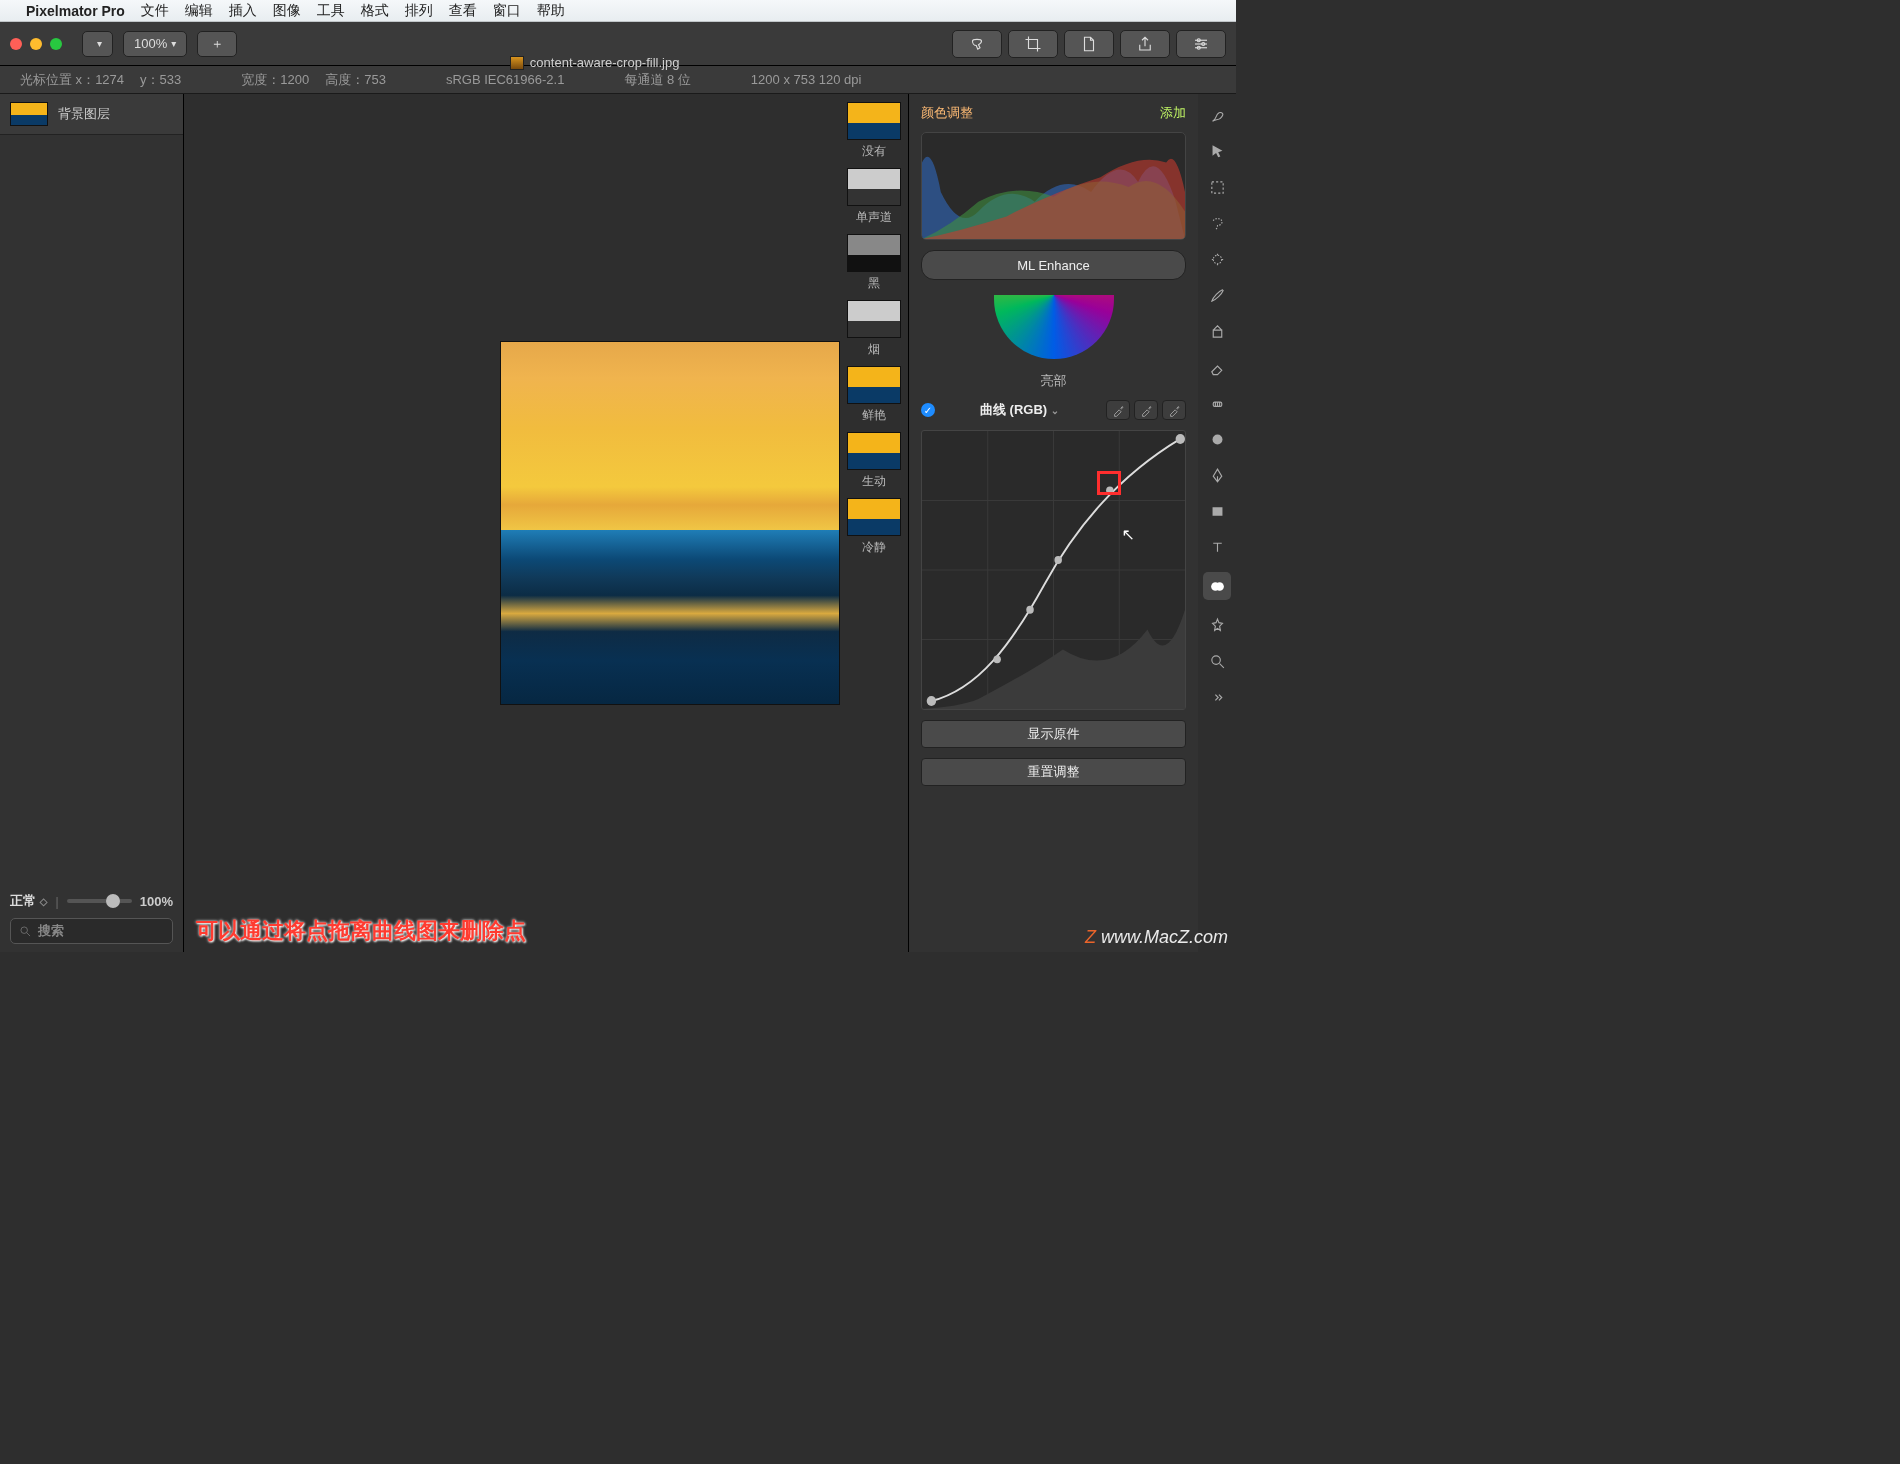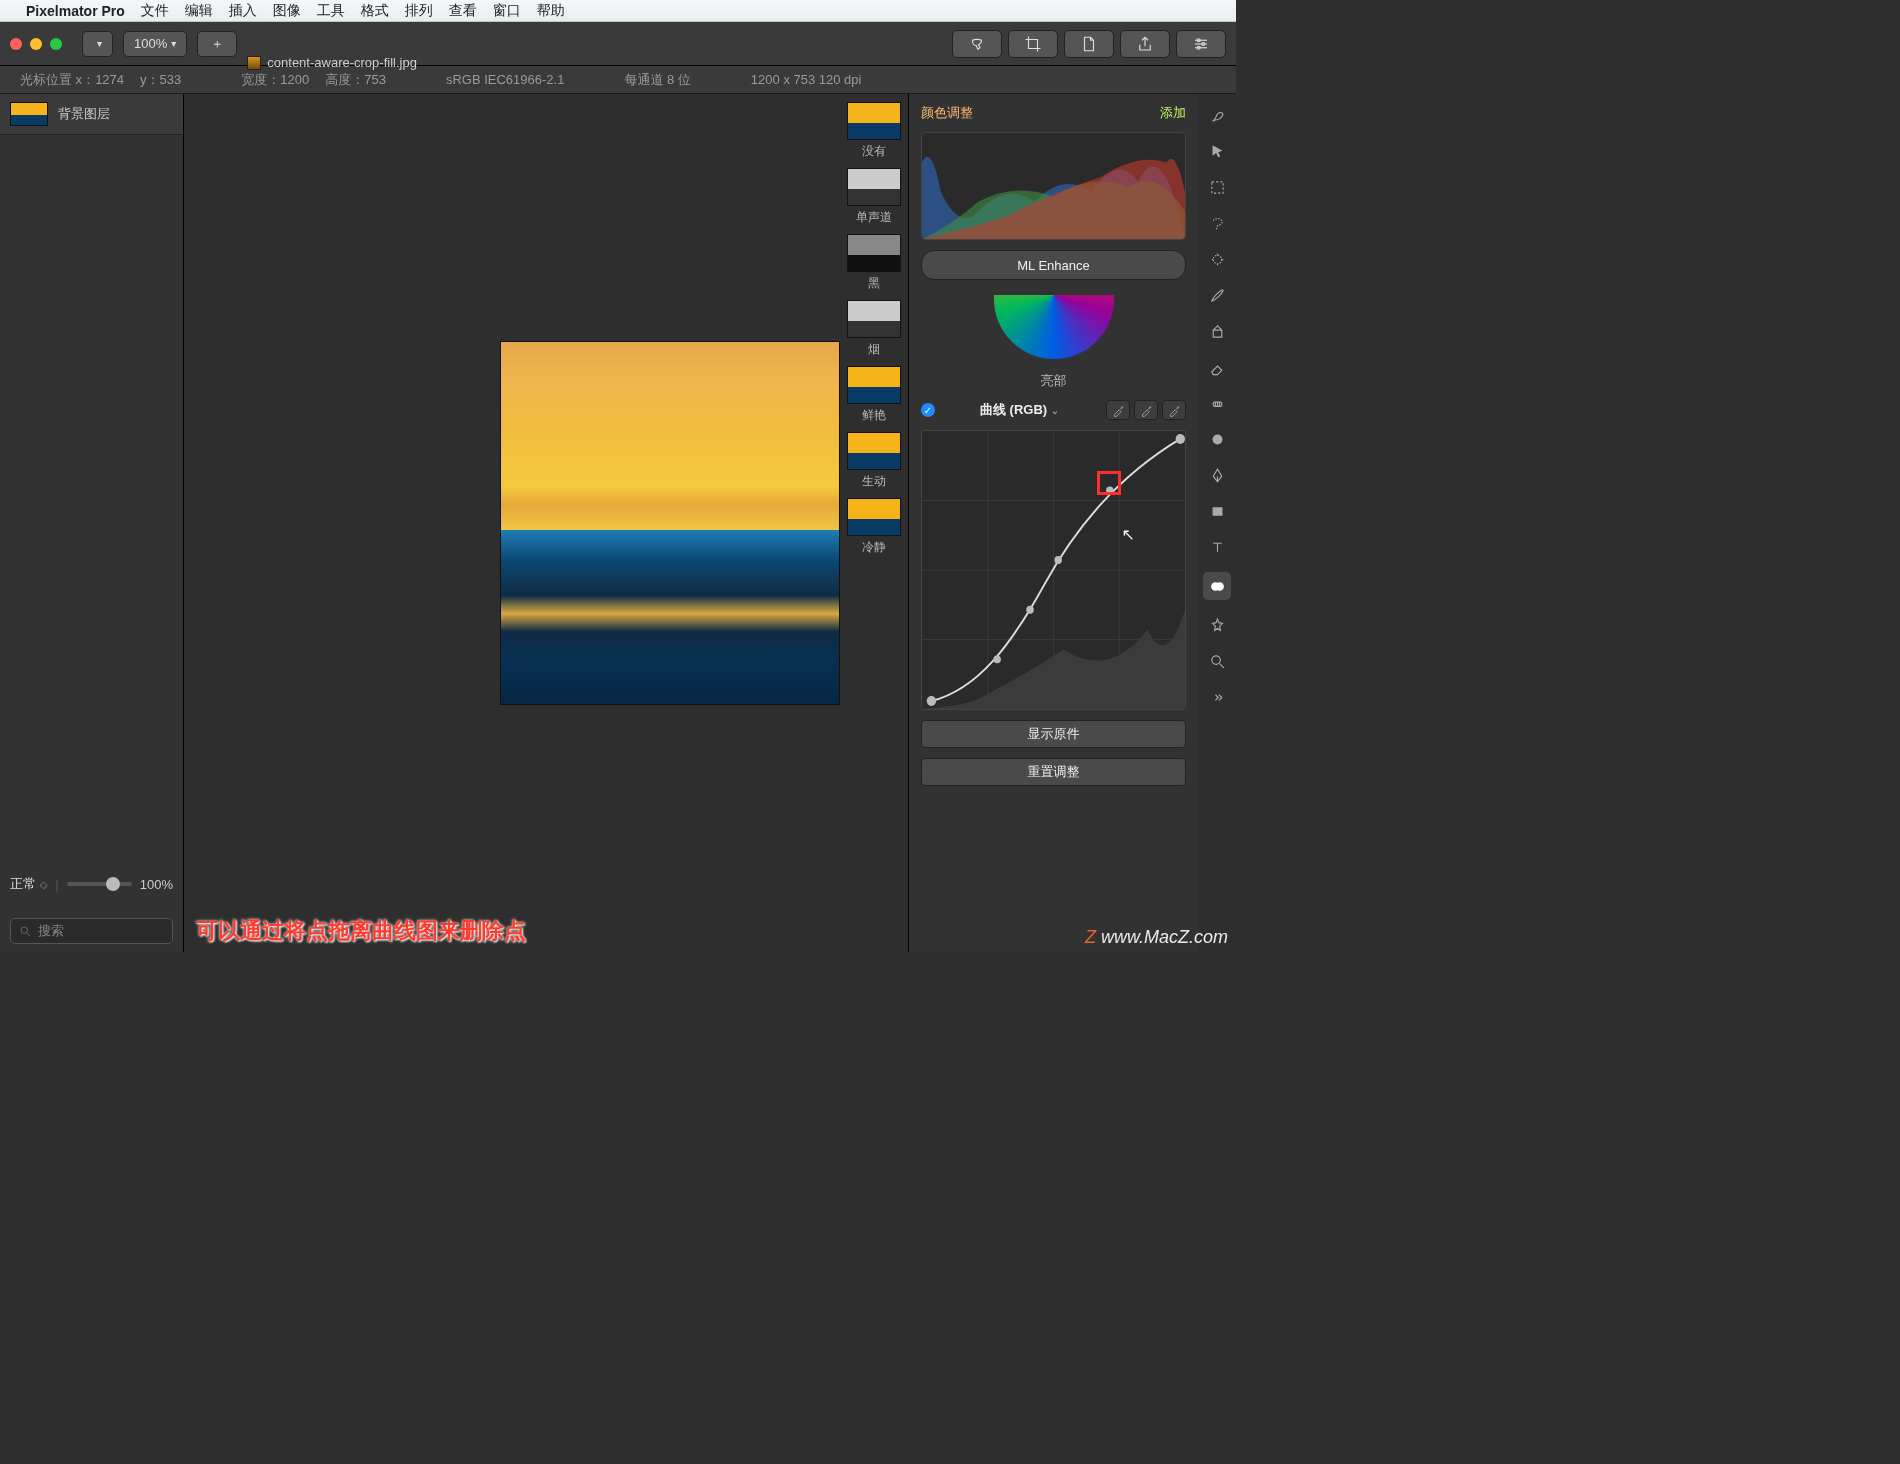--- a/index.html
+++ b/index.html
@@ -12,36 +12,36 @@
   .menubar span { cursor:default; }
 
   
   .titlebar { height:44px; background:#3a3a3a; border-bottom:1px solid #000; display:flex; align-items:center; padding:0 10px; gap:10px; }
   .traffic { display:flex; gap:8px; margin-right:10px;}
   .dot { width:12px;height:12px;border-radius:50%; }
   .dot.r{background:#ff5f57;} .dot.y{background:#febc2e;} .dot.g{background:#28c840;}
   .seg { background:#555; border:1px solid #222; border-radius:5px; height:26px; display:flex; align-items:center; color:#ddd; }
   .seg .part{ padding:0 10px; display:flex; align-items:center; gap:4px;}
   .plusbtn{ width:40px; height:26px; background:#555; border:1px solid #222; border-radius:5px; display:flex;align-items:center;justify-content:center; color:#ddd;}
-  .title-center{ flex:1; text-align:center; color:#cfcfcf; display:flex; align-items:center; justify-content:flex-start; gap:6px;margin-top:38px;}
+  .title-center{ flex:1; text-align:center; color:#cfcfcf; display:flex; align-items:center; justify-content:center; gap:6px;margin-top:38px;}
   .title-center .jpgicon{ width:14px;height:14px; background:linear-gradient(#d8941f,#7a4a0d); border:1px solid #222;}
   .tb-right{ display:flex; gap:6px;}
   .tb-btn{ width:50px; height:28px; background:#555; border:1px solid #222; border-radius:5px; display:flex;align-items:center;justify-content:center; color:#ddd;}
   .tb-btn svg{ width:18px;height:18px; stroke:#ddd; fill:none; stroke-width:1.5;}
 
   
   .infostrip{ height:28px; background:#3a3a3a; border-bottom:1px solid #1a1a1a; display:flex; align-items:center; padding:0 20px; color:#9a9a9a; font-size:13px; gap:60px;}
   .infostrip .block{ display:flex; gap:16px;}
 
   
   .main { position:absolute; top:94px; bottom:0; left:0; right:0; display:flex; }
   .layers { width:184px; background:#323232; border-right:1px solid #000; display:flex; flex-direction:column;}
   .layer-row{ display:flex; align-items:center; gap:10px; padding:8px 10px; background:#3a3a3a; border-bottom:1px solid #222;}
   .layer-thumb{ width:38px;height:24px; background:linear-gradient(#f4b41a 55%, #0a3a66 55%); border:1px solid #111;}
-  .layers-bottom{ margin-top:auto; padding:8px 10px; display:flex; flex-direction:column; gap:25px;}
+  .layers-bottom{ margin-top:auto; padding:8px 10px; display:flex; flex-direction:column; gap:8px;font-weight:bold;}
   .blendrow{ display:flex; align-items:center; gap:8px;}
   .blend-sel{ color:#ddd; }
   .opslider{ flex:1; height:4px; background:#555; position:relative; border-radius:2px;}
   .opslider::after{ content:""; position:absolute; right:12px; top:-5px; width:14px;height:14px; background:#bbb; border-radius:50%;}
   .searchbox{ height:26px; background:#2a2a2a; border:1px solid #555; border-radius:5px; display:flex; align-items:center; padding:0 8px; gap:6px; color:#888;}
   .searchbox svg{width:13px;height:13px; stroke:#888; fill:none;}
 
   .canvas-area{ flex:1; background:#2e2e2e; display:flex; align-items:center; justify-content:flex-end; position:relative;}
   .canvas-img{ width:340px; height:364px; background:
     linear-gradient(to bottom, #e6a84a 0%, #f0b44e 10%, #f1bc3e 24%, #f4c93d 40%, #e6a83a 45%, #f0c645 52%, #1f7db6 52%, #0c4976 60%, #103a5a 65%, #0c2c45 70%, #d9a93f 75%, #0e2b44 80%, #083052 88%, #062742 100%);

